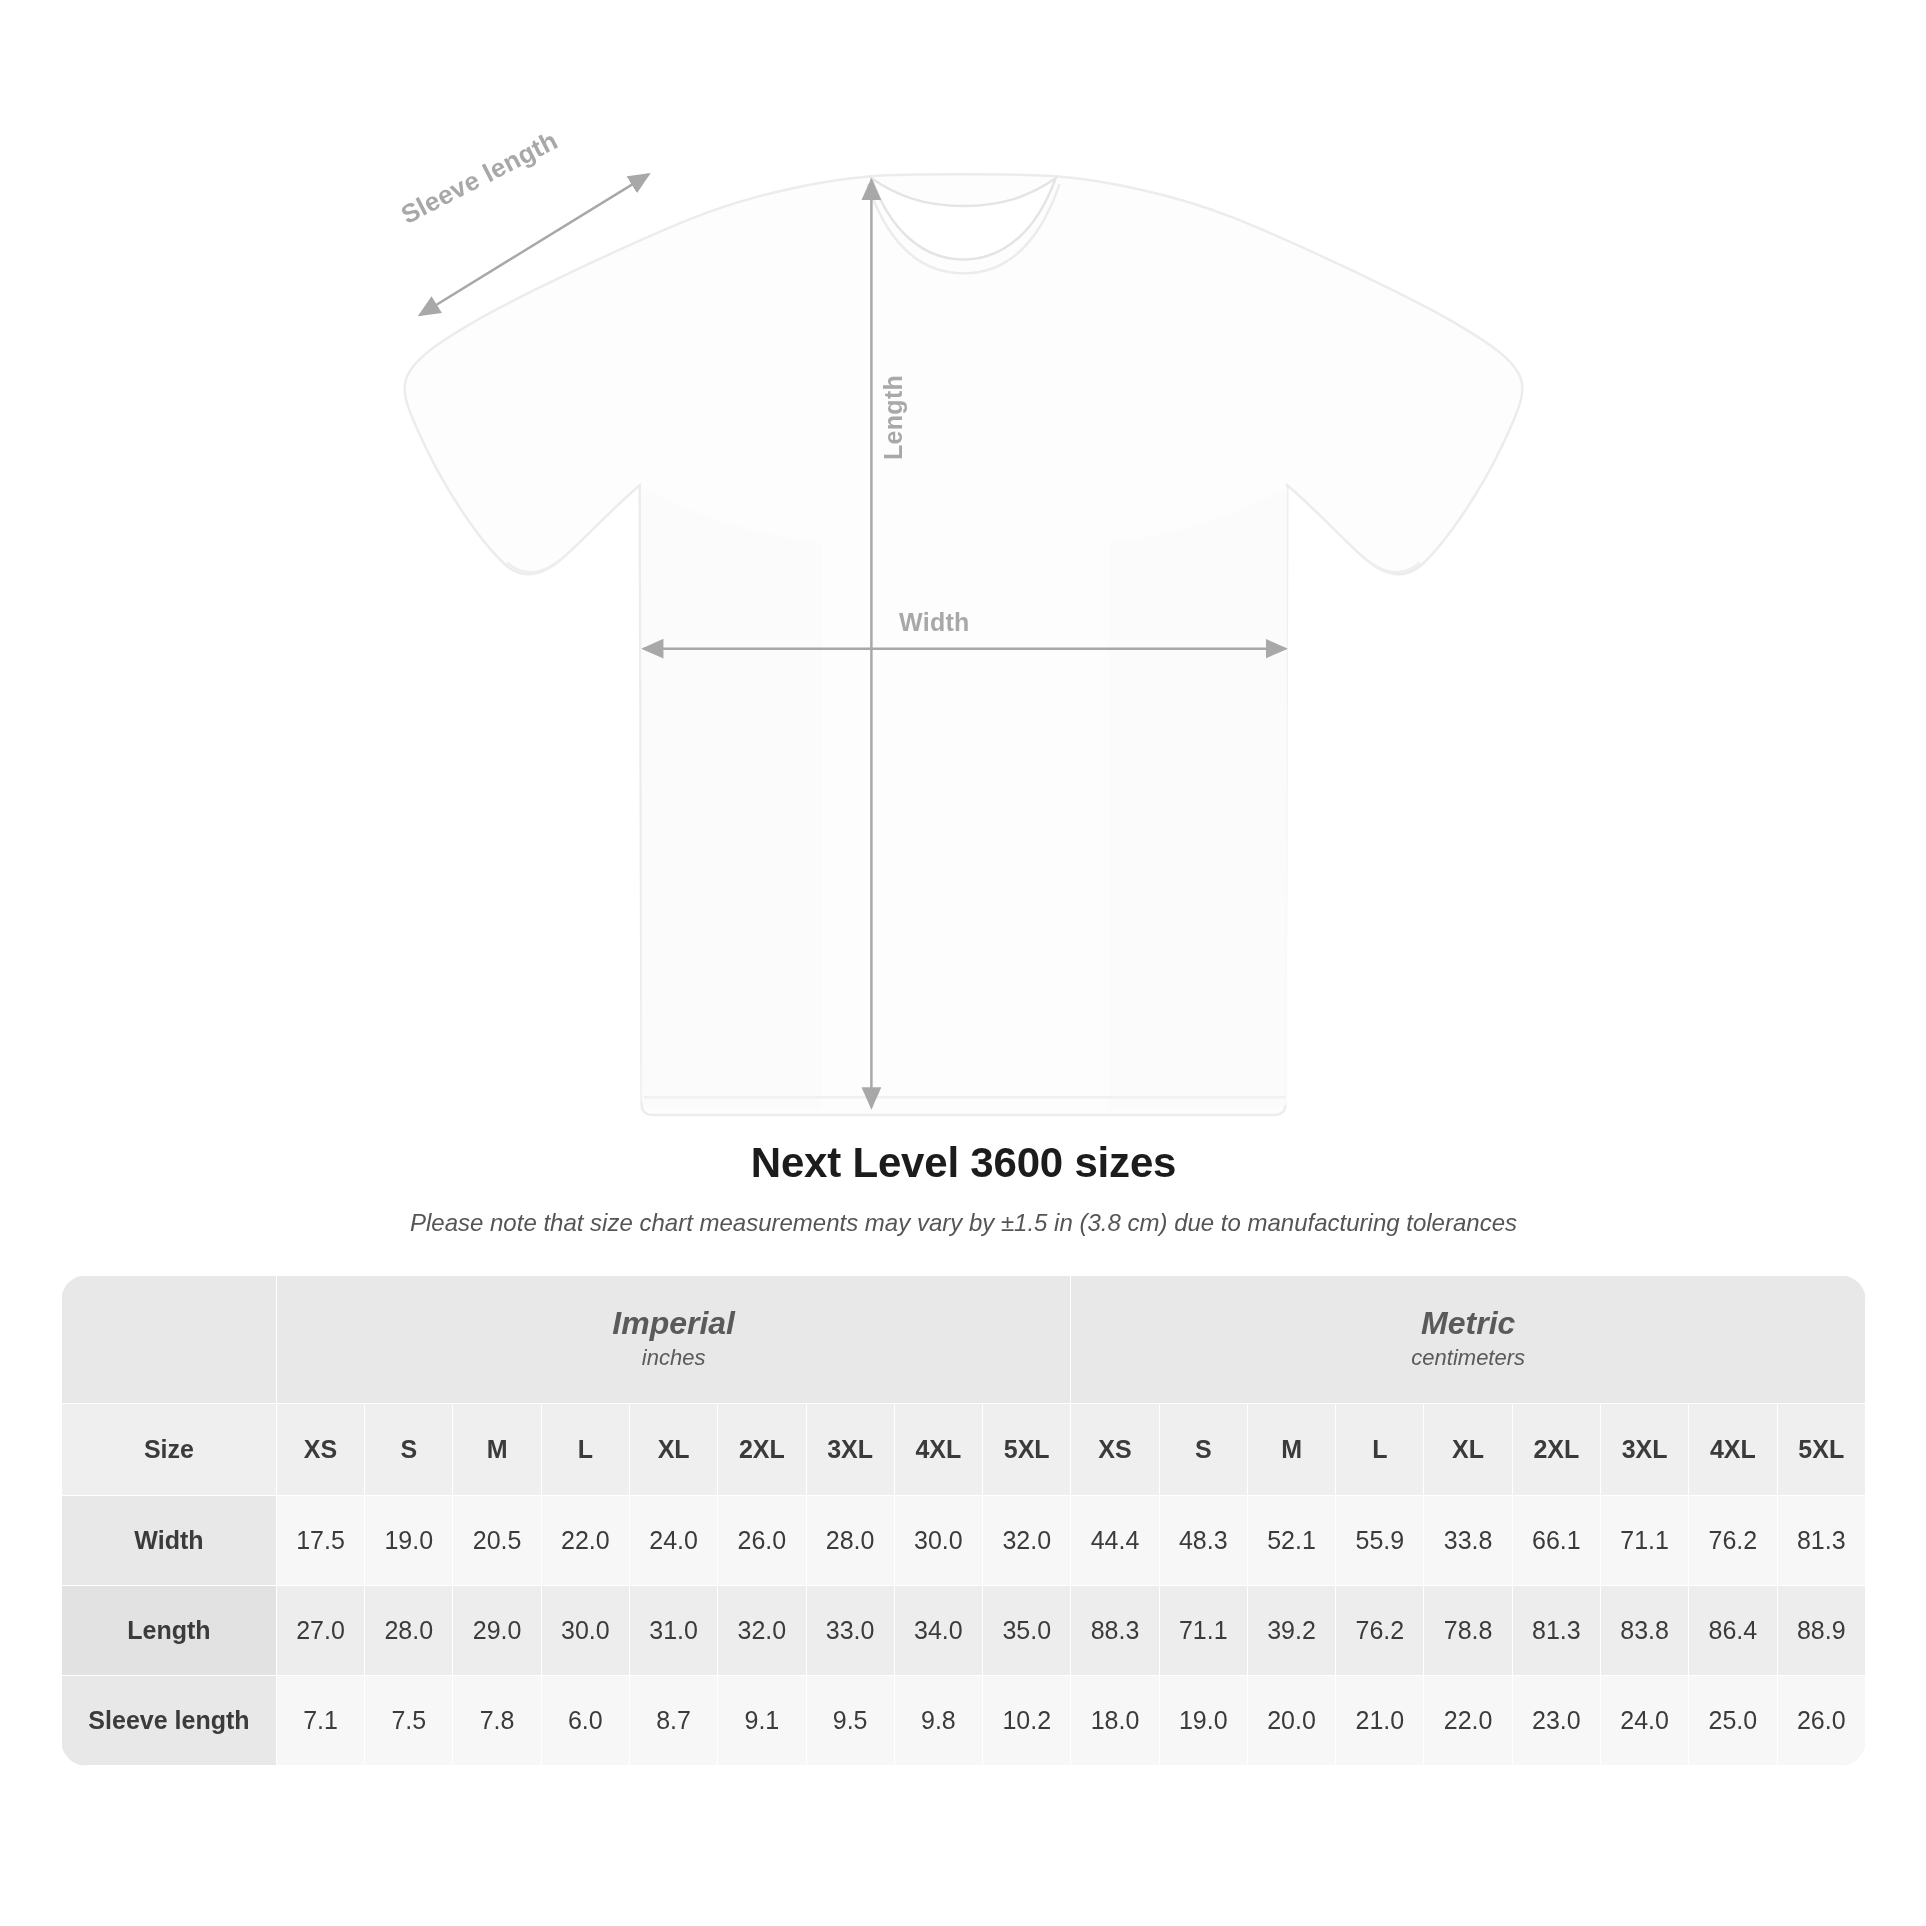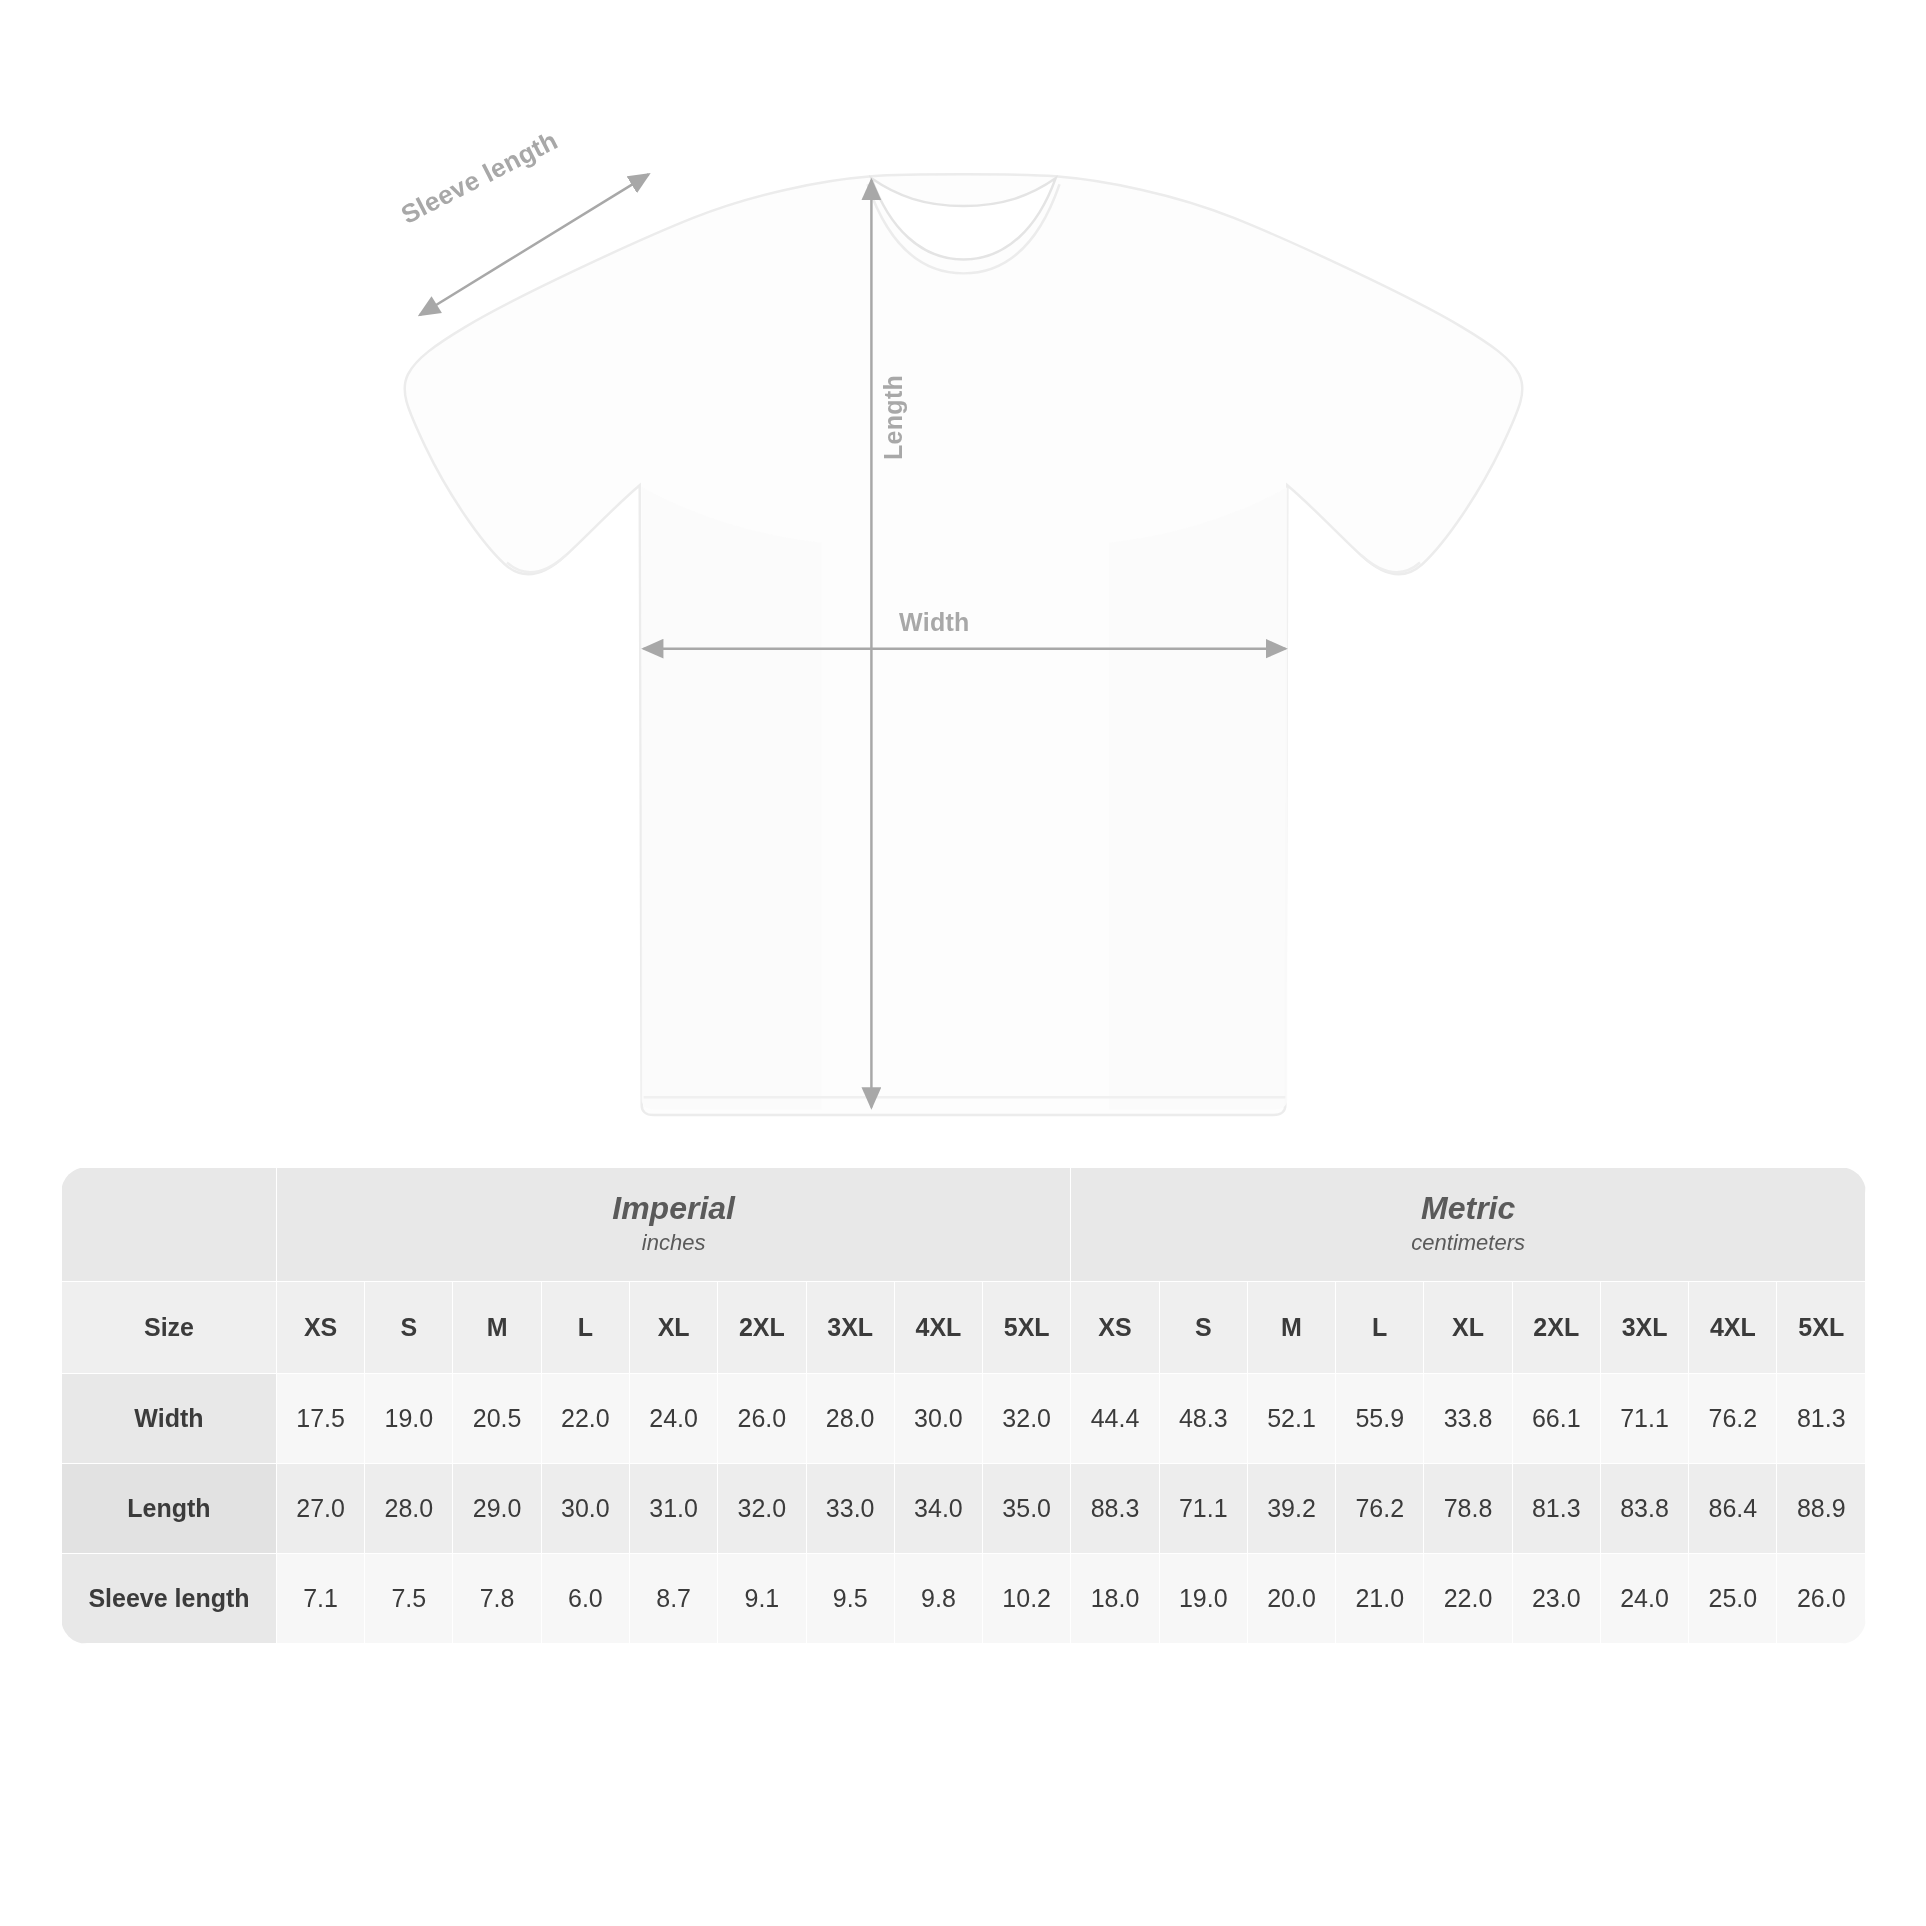--- a/index.html
+++ b/index.html
@@ -92,21 +92,21 @@
   table.size-table td, table.size-table th {
     text-align: center;
     vertical-align: middle;
     font-size: 25px;
     color: #3b3b3b;
     border: 1px solid #ffffff;
   }
   .unit-row td {
     background: #e8e8e8;
     height: 111px;
-    padding: 1px;
+    padding: 8px;
     border: none;
   }
   .unit-name {
     font-size: 32px;
     font-weight: bold;
     font-style: italic;
     color: #5a5a5a;
     display: block;
     line-height: 1.15;
   }
@@ -201,20 +201,24 @@
       <line x1="424" y1="318" x2="655" y2="176" stroke="#a8a8a8" stroke-width="2.5" marker-start="url(#arrow-start)" marker-end="url(#arrow-end)"></line>
       <line x1="880" y1="182" x2="880" y2="1118" stroke="#a8a8a8" stroke-width="2.5" marker-start="url(#arrow-start)" marker-end="url(#arrow-end)"></line>
       <line x1="650" y1="655" x2="1298" y2="655" stroke="#a8a8a8" stroke-width="2.5" marker-start="url(#arrow-start)" marker-end="url(#arrow-end)"></line>
     </svg>
 
     <div class="dim-label sleeve">Sleeve length</div>
     <div class="dim-label length">Length</div>
     <div class="dim-label width">Width</div>
   </div>
 
+  <div class="title-block">
+    <div class="chart-title">Next Level 3600 sizes</div>
+    <div class="chart-note">Please note that size chart measurements may vary by ±1.5 in (3.8 cm) due to manufacturing tolerances</div>
+  </div>
 
   <div class="table-wrap">
     <table class="size-table">
       <colgroup>
         <col class="col-head">
         <col class="col-val">
           <col class="col-val">
           <col class="col-val">
           <col class="col-val">
           <col class="col-val">

